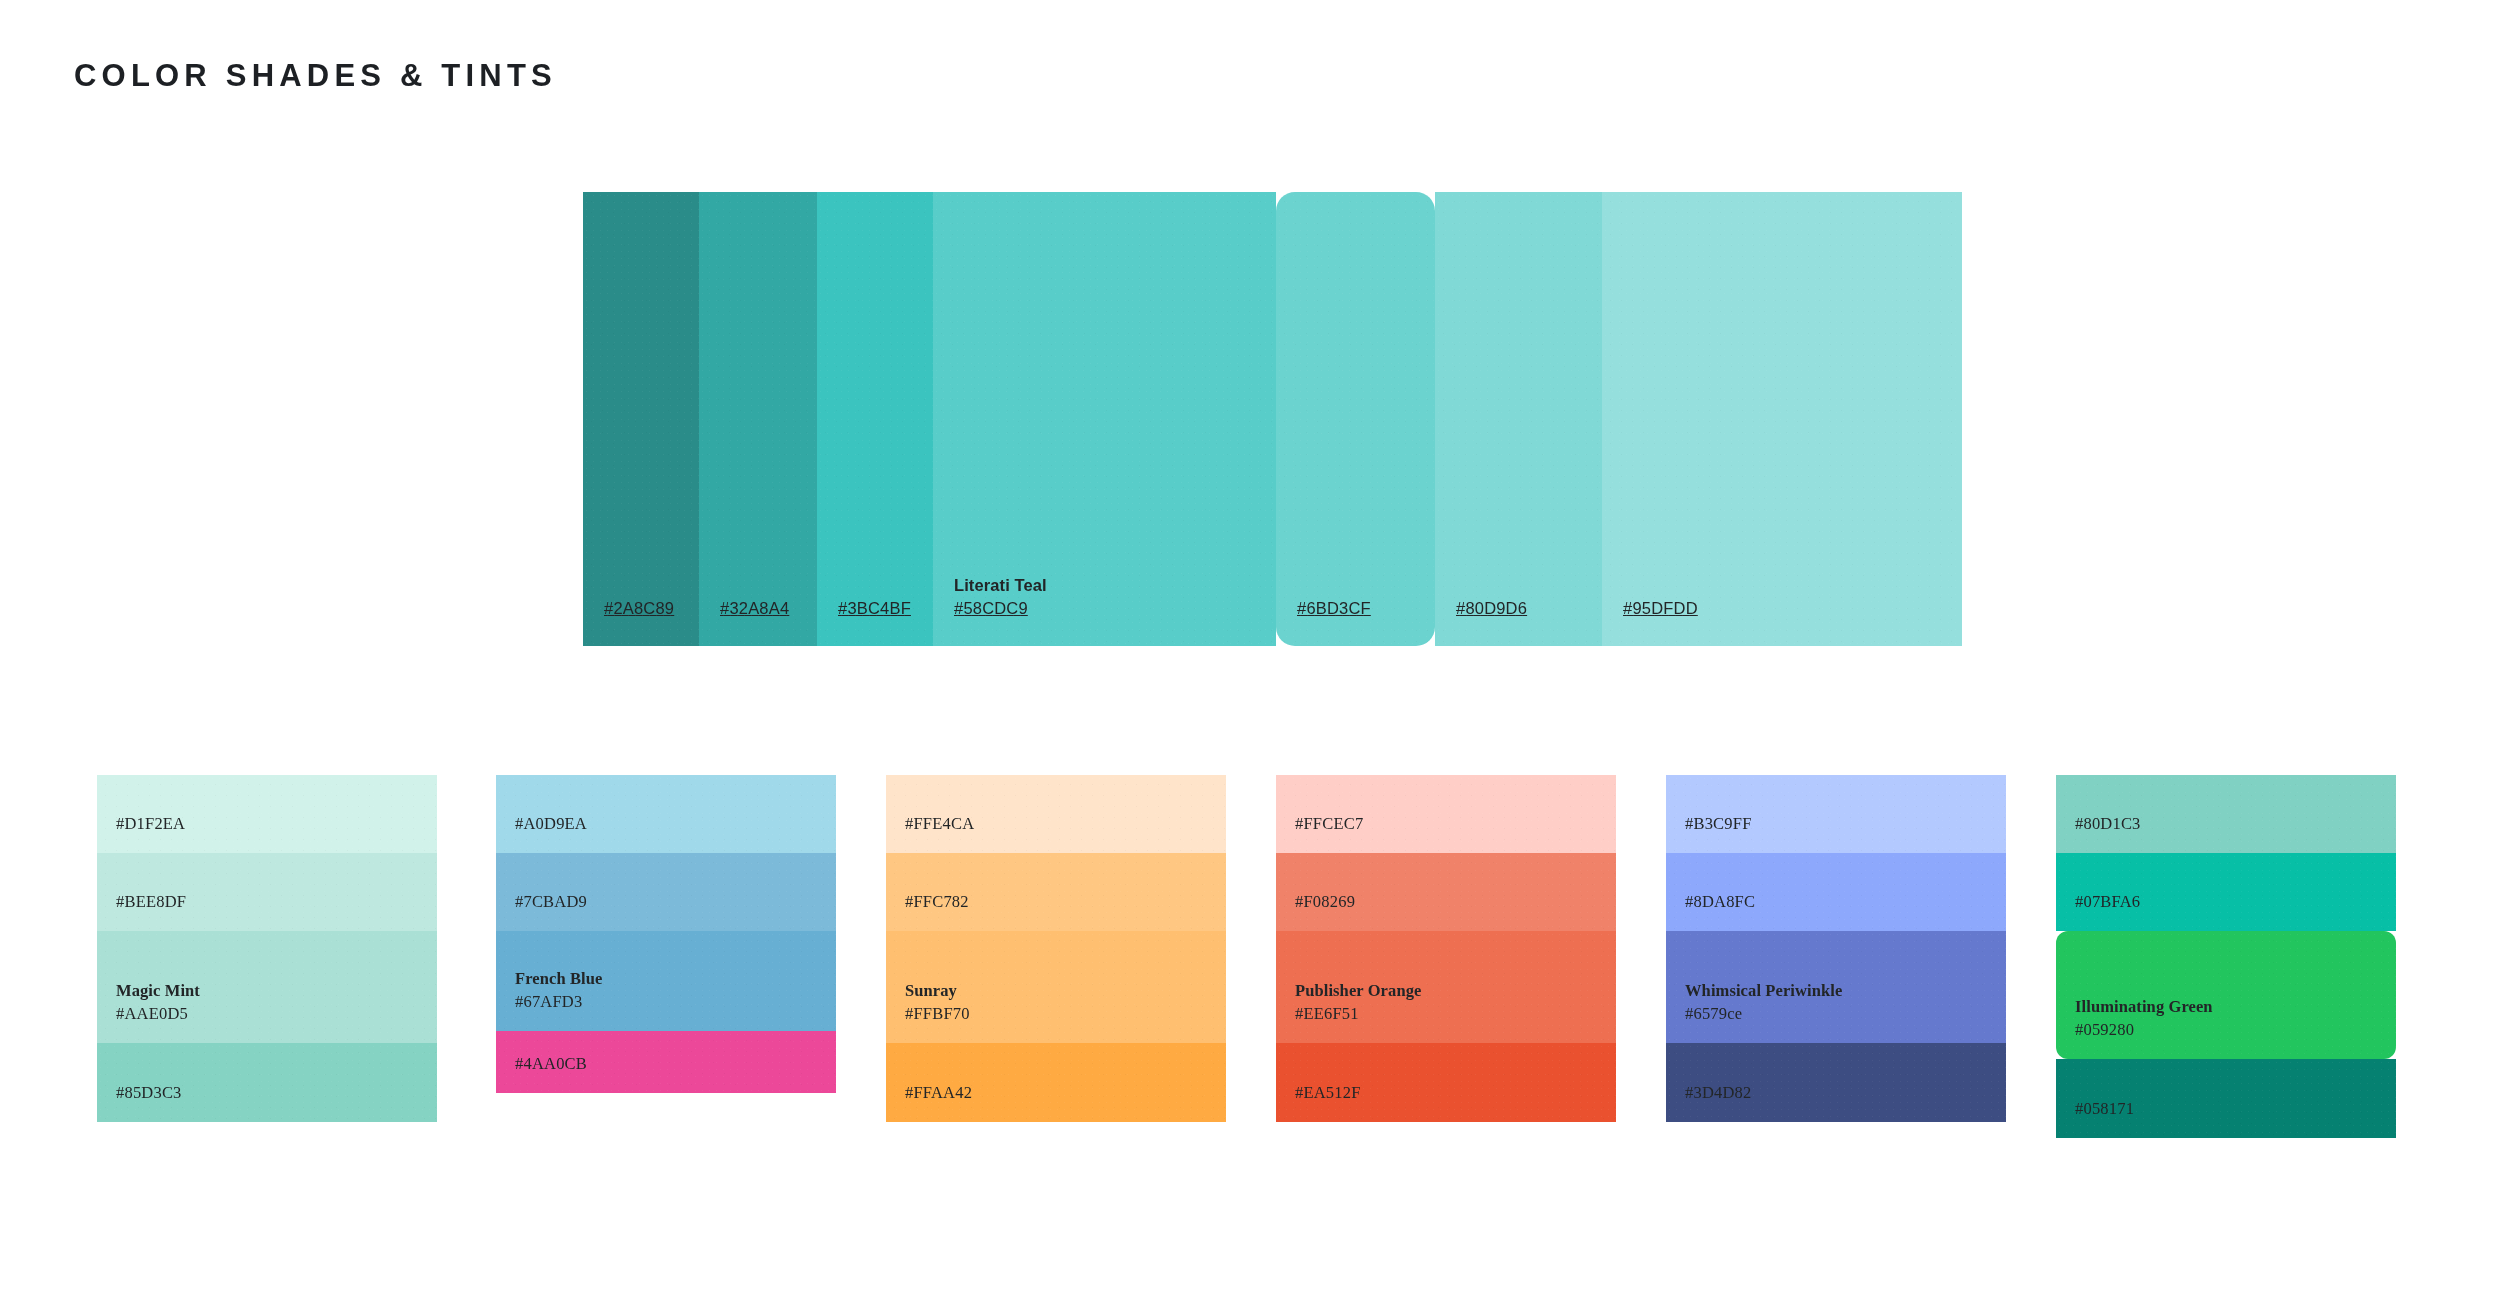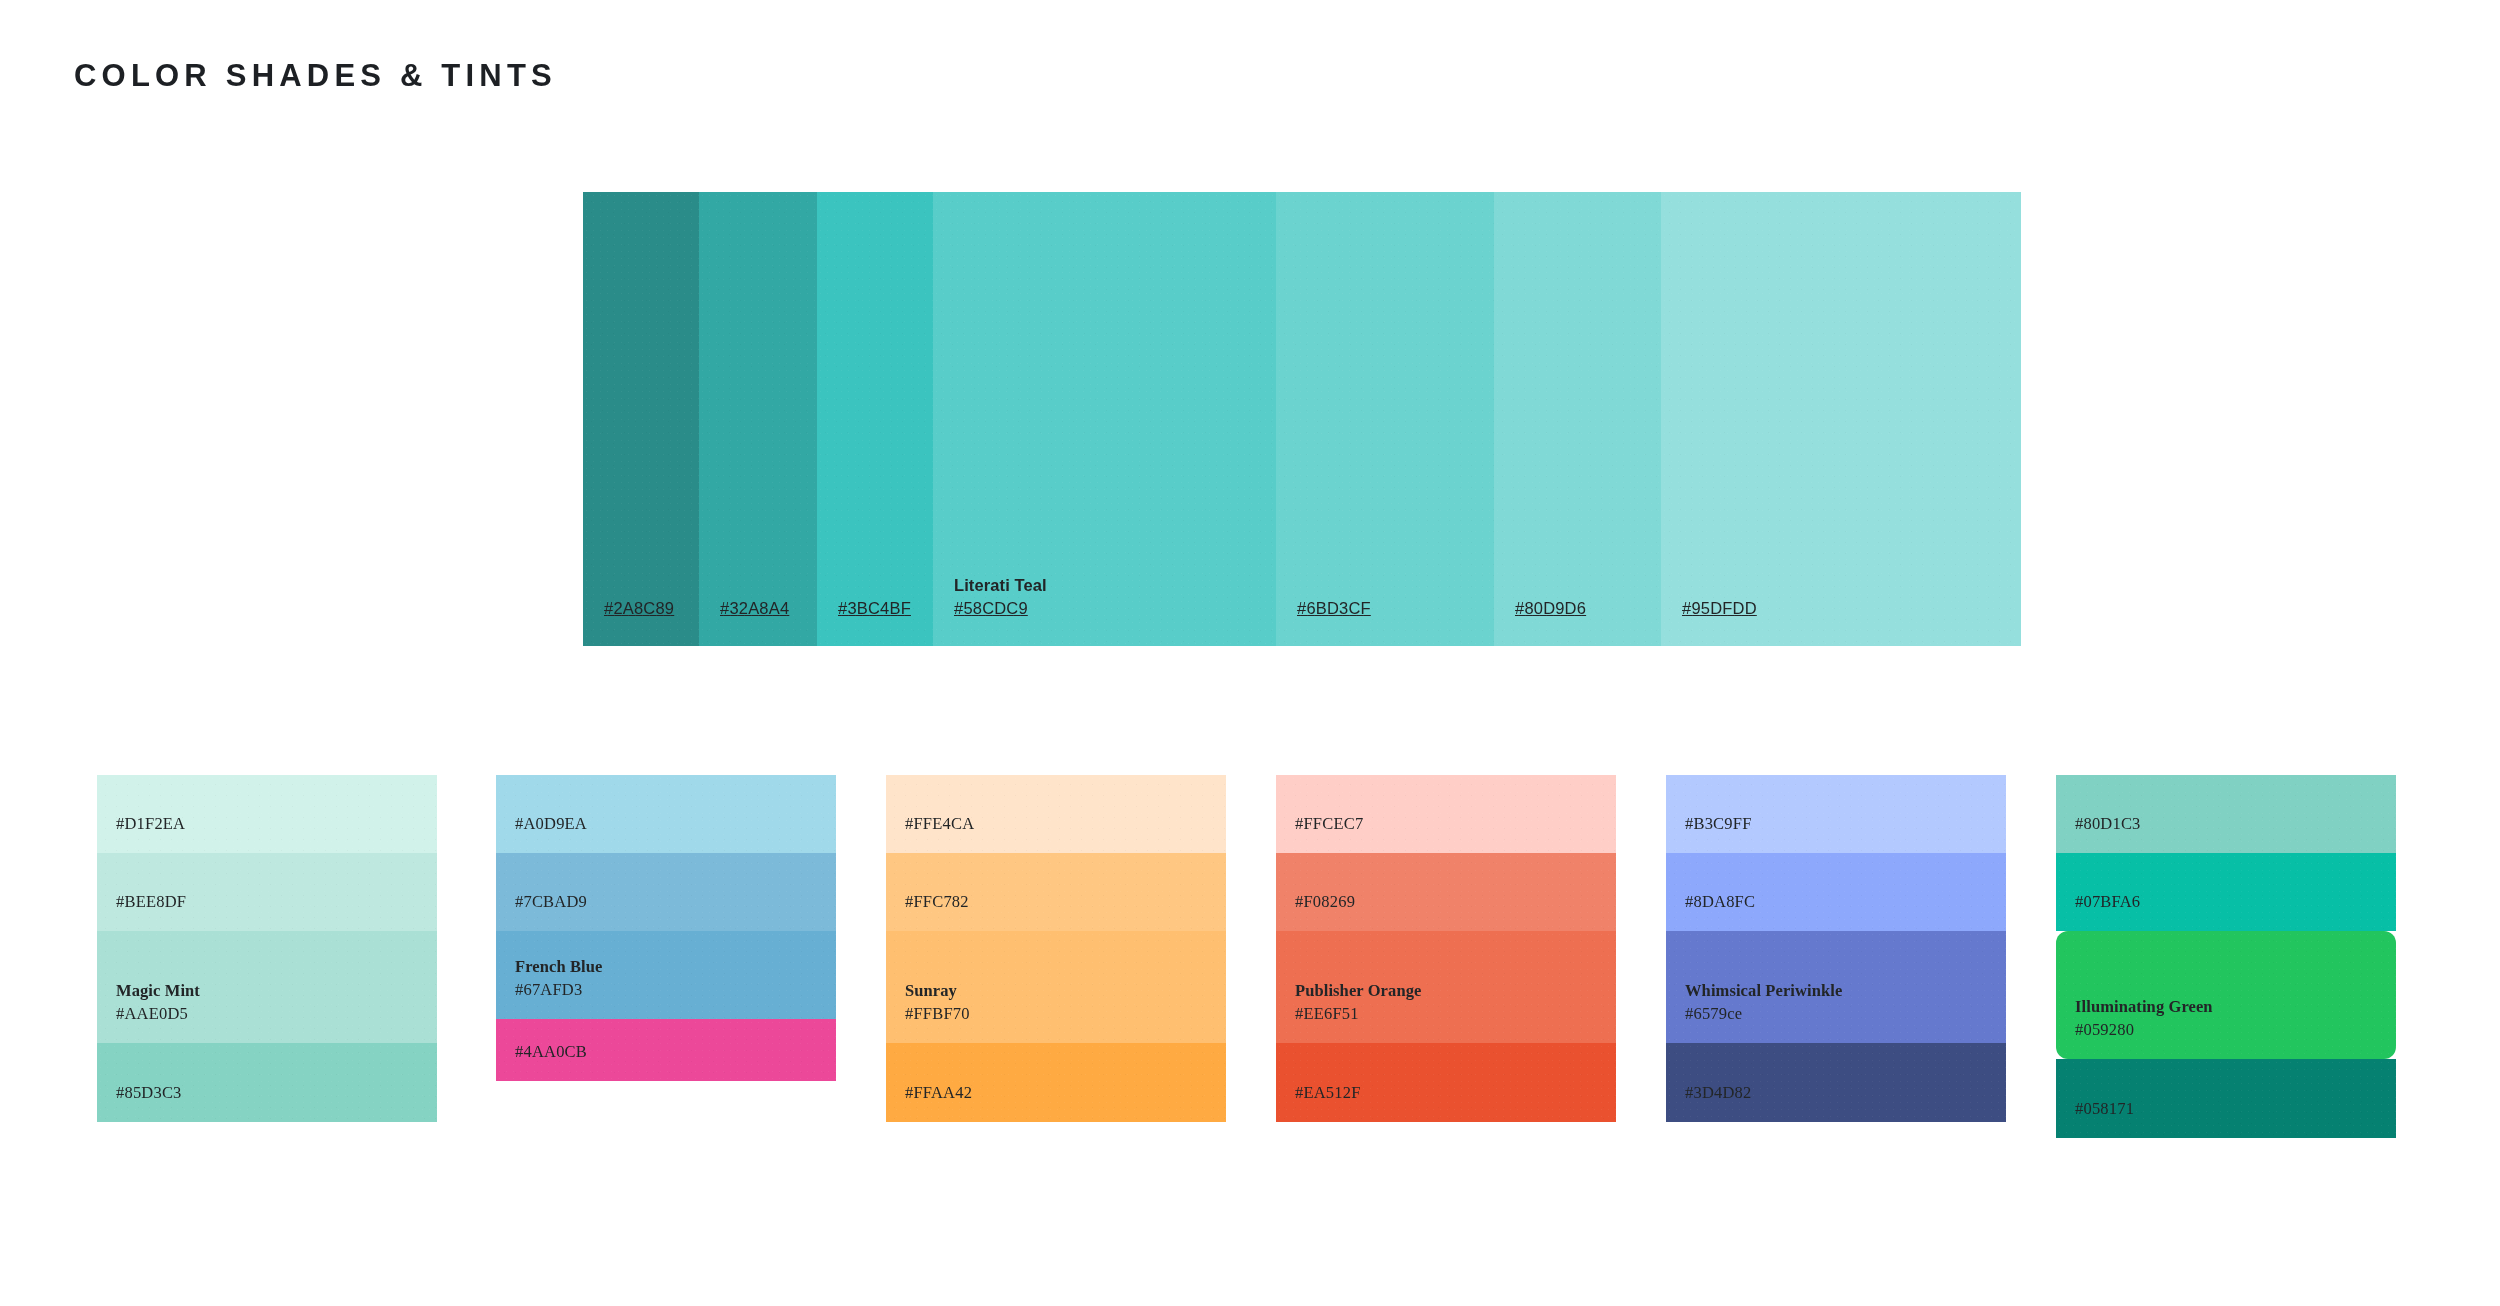--- a/index.html
+++ b/index.html
@@ -156,21 +156,21 @@
         <div class="ramp-label">
           <span class="ramp-hex">#3BC4BF</span>
         </div>
       </div>
       <div class="ramp-swatch grain" style="width: 343px; background: rgb(88, 205, 201);">
         <div class="ramp-label">
           <span class="ramp-name">Literati Teal</span>
           <span class="ramp-hex">#58CDC9</span>
         </div>
       </div>
-      <div class="ramp-swatch grain" style="width: 218px; background: rgb(107, 211, 207);">
+      <div class="ramp-swatch grain" style="width: 159px; background: rgb(107, 211, 207); border-radius: 19px;">
         <div class="ramp-label">
           <span class="ramp-hex">#6BD3CF</span>
         </div>
       </div>
       <div class="ramp-swatch grain" style="width: 167px; background: rgb(128, 217, 214);">
         <div class="ramp-label">
           <span class="ramp-hex">#80D9D6</span>
         </div>
       </div>
       <div class="ramp-swatch grain" style="width: 360px; background: rgb(149, 223, 221);">
@@ -208,21 +208,21 @@
         <div class="pal-swatch grain" style="height: 78px; background: rgb(160, 217, 234);">
           <div class="pal-label">
             <span class="pal-hex">#A0D9EA</span>
           </div>
         </div>
         <div class="pal-swatch grain" style="height: 78px; background: rgb(124, 186, 217);">
           <div class="pal-label">
             <span class="pal-hex">#7CBAD9</span>
           </div>
         </div>
-        <div class="pal-swatch grain" style="height: 88px; background: rgb(103, 175, 211);">
+        <div class="pal-swatch grain" style="height: 100px; background: rgb(103, 175, 211);">
           <div class="pal-label">
             <span class="pal-name">French Blue</span>
             <span class="pal-hex">#67AFD3</span>
           </div>
         </div>
         <div class="pal-swatch grain" style="height: 62px; background: #ec4899; padding-left: 40px;">
           <div class="pal-label">
             <span class="pal-hex">#4AA0CB</span>
           </div>
         </div>

